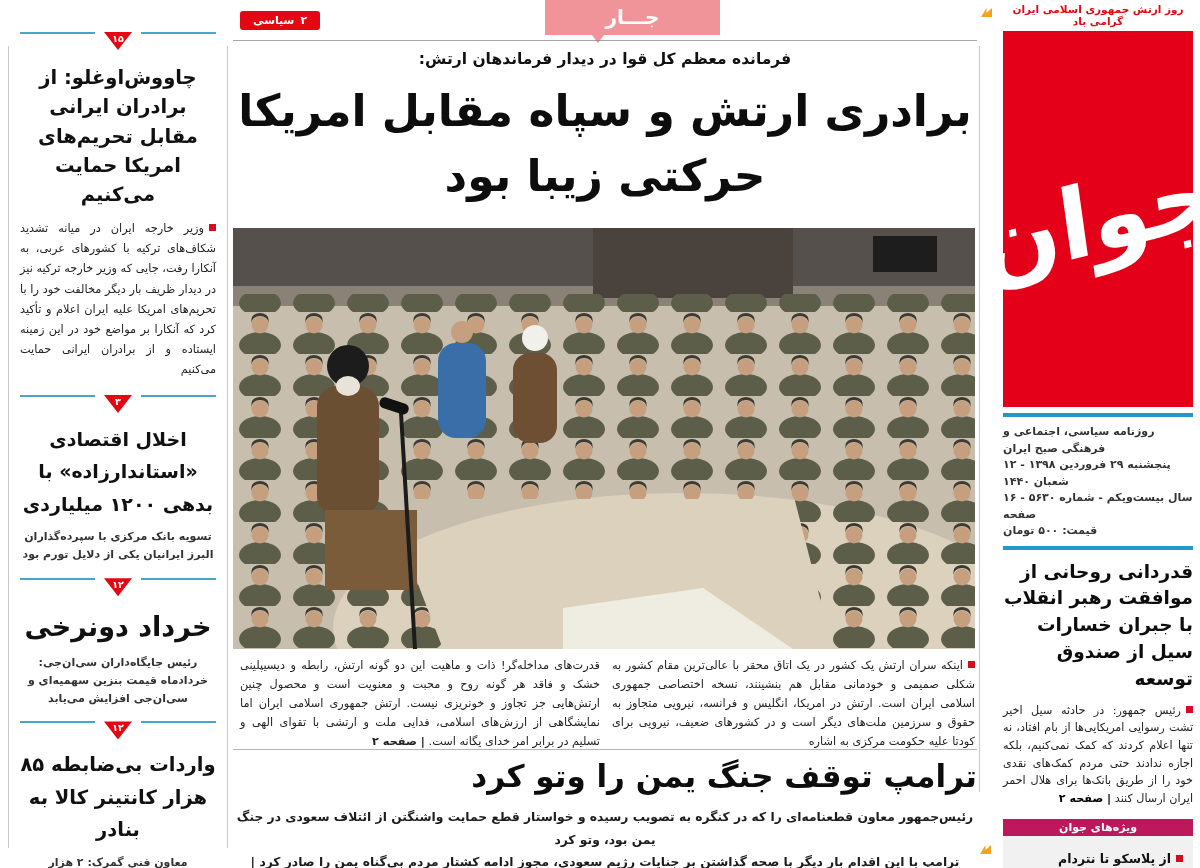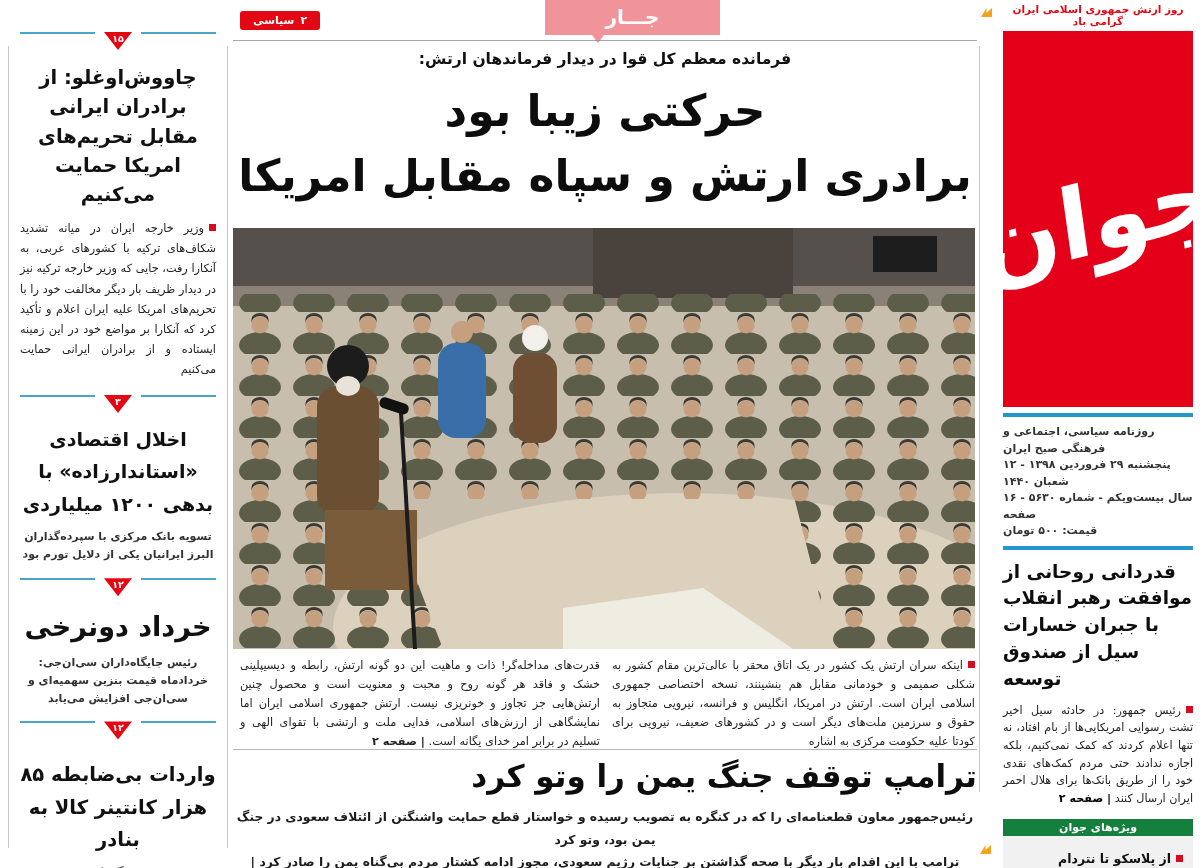--- a/index.html
+++ b/index.html
@@ -16,21 +16,21 @@
   #sidebar { position:absolute; left:8px; top:46px; width:220px; height:802px;
              border-left:1px solid #c9c9c9; border-right:1px solid #c9c9c9; padding:0 11px; }
   .sep { display:flex; align-items:flex-start; gap:9px; }
   .sep .ln { flex:1; height:2px; background:#4aa6c8; }
   .tri { width:28px; height:18px; background:#e30613; clip-path:polygon(0 0,100% 0,50% 100%);
          color:#fff; font-size:9.5px; font-weight:bold; text-align:center; line-height:14px; }
   .sb-title { font-weight:bold; text-align:center; color:#111; }
   .t1 { font-size:19.5px; line-height:1.5; margin-top:13px; }
   .t2 { font-size:19px;   line-height:1.7;  margin-top:10px; }
   .t3 { font-size:27px;   line-height:1.4;  margin-top:12px; }
-  .t4 { font-size:19.5px; line-height:1.65; margin-top:20px; }
+  .t4 { font-size:19.5px; line-height:1.65; margin-top:10px; }
   .sb-body { font-size:11.3px; line-height:1.78; text-align:justify; margin-top:10px; color:#222; }
   .sb-sub  { font-size:11px; line-height:1.65; font-weight:bold; text-align:center; margin-top:8px; color:#333; }
   .sep1 { margin-top:-14px; } .sep2 { margin-top:15px; } .sep3 { margin-top:14px; }
   .sep4 { margin-top:13px; }
 
   
   #section-tab { position:absolute; left:240px; top:11px; height:19px; padding:0 13px; background:#e30613;
                  border-radius:3px; color:#fff; font-size:11px; font-weight:bold; line-height:19px;
                  display:flex; gap:6px; align-items:center; }
   #header-rule { position:absolute; left:233px; top:40px; width:744px; height:1px; background:#a8a8a8; }
@@ -55,26 +55,26 @@
 
   
   #rail { position:absolute; left:1003px; top:0; width:190px; }
   #slogan { color:#e30613; font-size:10.5px; font-weight:bold; text-align:center; margin-top:3px; }
   #logo-box { margin-top:4px; height:376px; background:#e50019; display:flex; align-items:center;
               justify-content:center; overflow:hidden; }
   #logo-box span { color:#fff; font-size:96px; font-weight:bold; transform:rotate(-14deg) skewX(-6deg); line-height:1; }
   .bluebar { height:4px; background:#2496c9; }
   .bb1 { margin-top:6px; } .bb2 { margin-top:6px; }
   #paper-info { margin-top:7px; font-size:11px; font-weight:bold; line-height:1.5; text-align:left; color:#333; }
-  #rail-headline { margin-top:9px; font-size:18.5px; font-weight:bold; line-height:1.45; text-align:left; color:#0d0d0d; }
+  #rail-headline { margin-top:9px; font-size:18.5px; font-weight:bold; line-height:1.45; text-align:right; color:#0d0d0d; }
   #rail-body { margin-top:9px; font-size:11.2px; line-height:1.58; text-align:justify; color:#222; }
   #rail-body b { color:#000; }
   .banner { position:relative; height:17px; color:#fff; font-size:11px; font-weight:bold;
             text-align:center; line-height:17px; }
-  #features-banner { margin-top:11px; background:#15803d; }
+  #features-banner { margin-top:11px; background:#be185d; }
   #features-banner .tail { border-top-color:#d9091f; }
   #features-box { background:#f1f1f1; padding:12px 10px 7px; }
   .feat-item { font-size:12.5px; font-weight:bold; color:#111; line-height:1.75; }
 
   .corner-mark { position:absolute; width:11px; height:9px; background:#f6a21d;
                  clip-path:polygon(0 100%,50% 0,50% 55%,100% 0,100% 100%); }
   #mark-top { left:981px; top:8px; } #mark-bottom { left:980px; top:845px; }
 </style>
 </head>
 <body>
@@ -122,22 +122,22 @@
     <span>سیاسی</span>
   </div>
   <div id="header-rule"></div>
   <div id="watermark">
     <span>جـــار</span>
     <span class="tail"></span>
   </div>
 
   <div id="kicker">فرمانده معظم کل قوا در دیدار فرماندهان ارتش:</div>
   <div id="main-headline">
+    <div>برادری ارتش و سپاه مقابل امریکا</div>
     <div>حرکتی زیبا بود</div>
-    <div>برادری ارتش و سپاه مقابل امریکا</div>
   </div>
 
   <div id="main-photo">
     <svg width="742" height="421" viewBox="0 0 742 421" preserveAspectRatio="none">
       <defs>
         <pattern id="crowd" width="54" height="42" patternUnits="userSpaceOnUse">
           <ellipse cx="27" cy="33" rx="21" ry="13" fill="#5d5e49"></ellipse>
           <circle cx="27" cy="13" r="8.5" fill="#c6a07e"></circle>
           <path d="M18.5,11 a8.5,7 0 0 1 17,0 l0,-4 a8.5,6 0 0 0 -17,0 z" fill="#3c3a33"></path>
         </pattern>

